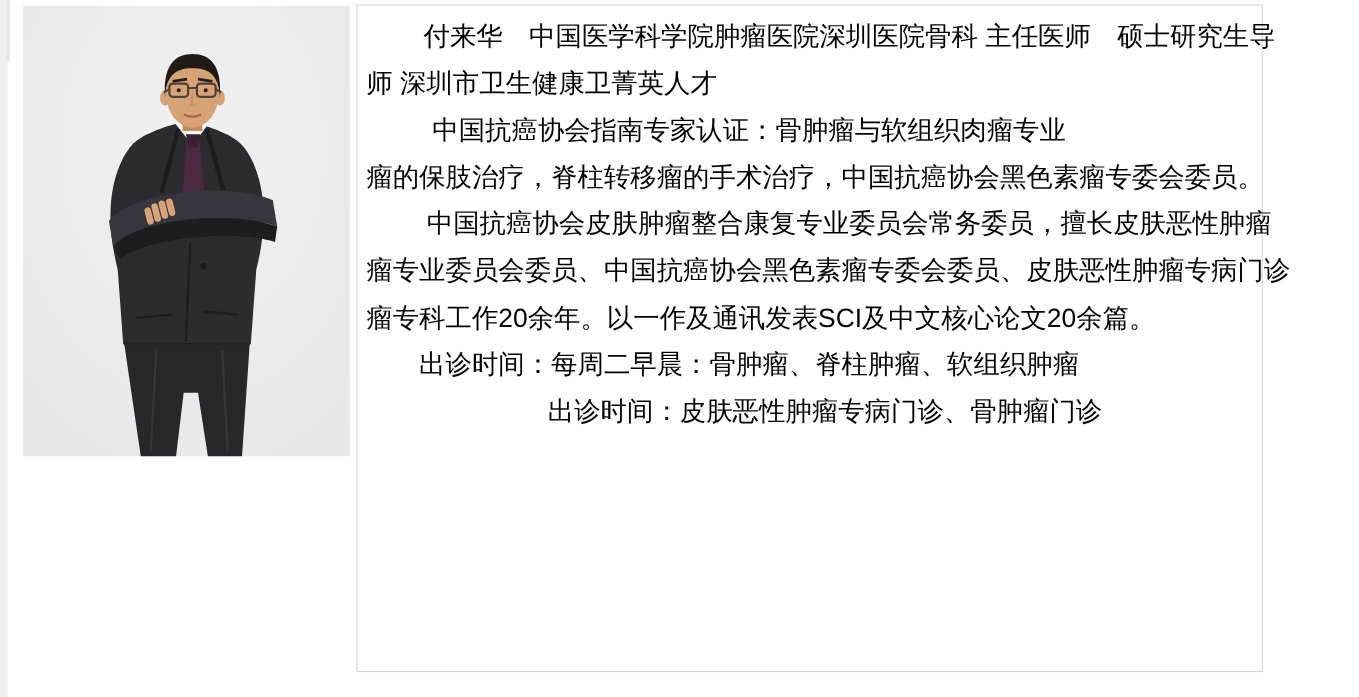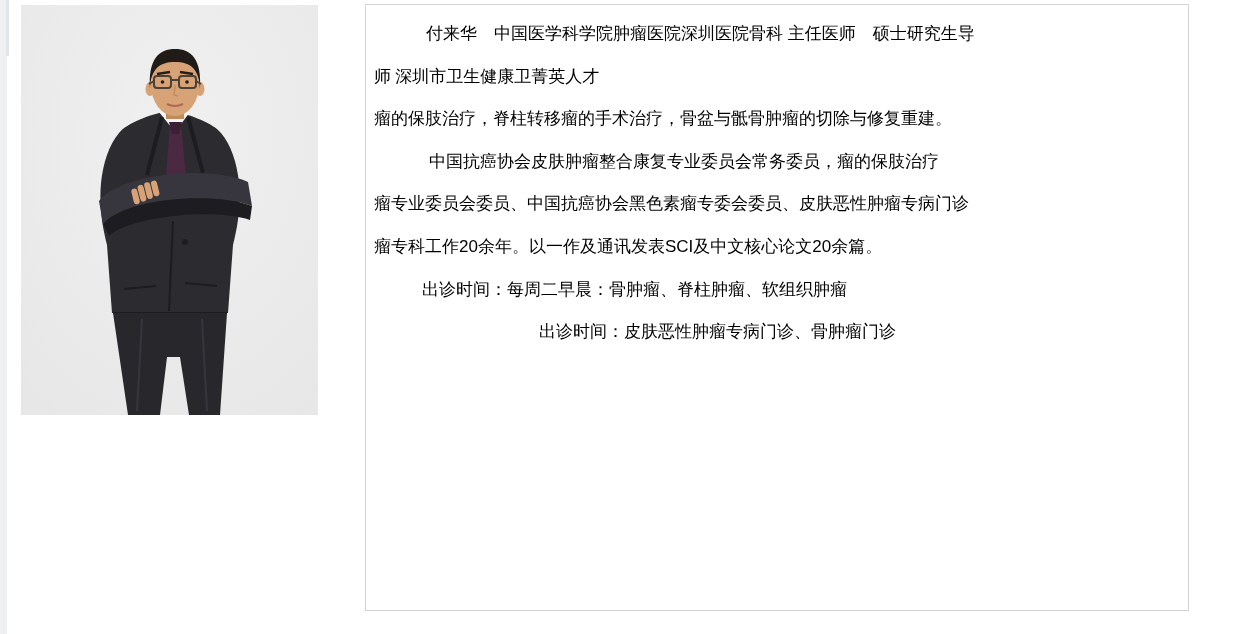--- a/index.html
+++ b/index.html
@@ -15,23 +15,22 @@
     border-top-left-radius:16px / 52px;
     box-sizing:border-box;
   }
   .photo-wrap{position:absolute;left:21px;top:5px;width:297px;height:410px;}
   .photo-wrap svg{display:block;}
   .bio-box{
     position:absolute;left:324px;top:4px;width:824px;height:607px;
     box-sizing:border-box;background:#ffffff;
     border:1px solid #d4d4d4;
     padding:8px 0 0 8px;
-    color:#000000;font-size:17px;line-height:42.6px;
+    color:#000000;font-size:24px;line-height:42.6px;
     overflow:visible;
-    margin-left:41px;
   }
   .bio-line{white-space:nowrap;}
 </style>
 </head>
 <body>
 
 <div class="left-strip" style="background-color: rgb(238, 240, 241);"></div>
 <div class="corner-curve" style="border-left-color: rgb(227, 230, 232);"></div>
 
 <div class="photo-wrap">
@@ -91,21 +90,22 @@
     <circle cx="141.5" cy="77" r="1.8" fill="#201b17"></circle>
     <circle cx="166" cy="77" r="1.8" fill="#201b17"></circle>
     <path fill="none" stroke-width="1.5" d="M154,80 L153,90 L157,91" stroke="#c28b5c"></path>
     <path fill="none" stroke-width="2" d="M146,99 Q154,103 162,99" stroke="#a96a52"></path>
   </svg>
 </div>
 
 <div class="bio-box" style="border-color: rgb(212, 212, 212); color: rgb(0, 0, 0);">
   <div>
       <div class="bio-line" style="padding-left: 52px;">付来华　中国医学科学院肿瘤医院深圳医院骨科 主任医师　硕士研究生导</div>
-      <div class="bio-line" style="padding-left: 0px; font-family: Liberation Serif, serif;">师 深圳市卫生健康卫菁英人才</div>
-      <div class="bio-line" style="padding-left: 0px;">瘤的保肢治疗，脊柱转移瘤的手术治疗，骨盆与骶骨肿瘤的切除与修复重建。</div>
-      <div class="bio-line" style="padding-left: 55px;">中国抗癌协会皮肤肿瘤整合康复专业委员会常务委员，瘤的保肢治疗</div>
+      <div class="bio-line" style="padding-left: 0px;">师 深圳市卫生健康卫菁英人才</div>
+      <div class="bio-line" style="padding-left: 60px;">中国抗癌协会指南专家认证：骨肿瘤与软组织肉瘤专业</div>
+      <div class="bio-line" style="padding-left: 0px;">瘤的保肢治疗，脊柱转移瘤的手术治疗，中国抗癌协会黑色素瘤专委会委员。</div>
+      <div class="bio-line" style="padding-left: 55px;">中国抗癌协会皮肤肿瘤整合康复专业委员会常务委员，擅长皮肤恶性肿瘤</div>
       <div class="bio-line" style="padding-left: 0px;">瘤专业委员会委员、中国抗癌协会黑色素瘤专委会委员、皮肤恶性肿瘤专病门诊</div>
       <div class="bio-line" style="padding-left: 0px;">瘤专科工作20余年。以一作及通讯发表SCI及中文核心论文20余篇。</div>
       <div class="bio-line" style="padding-left: 48px;">出诊时间：每周二早晨：骨肿瘤、脊柱肿瘤、软组织肿瘤</div>
       <div class="bio-line" style="padding-left: 165px;">出诊时间：皮肤恶性肿瘤专病门诊、骨肿瘤门诊</div>
     </div>
 </div>
 
 </body></html>

